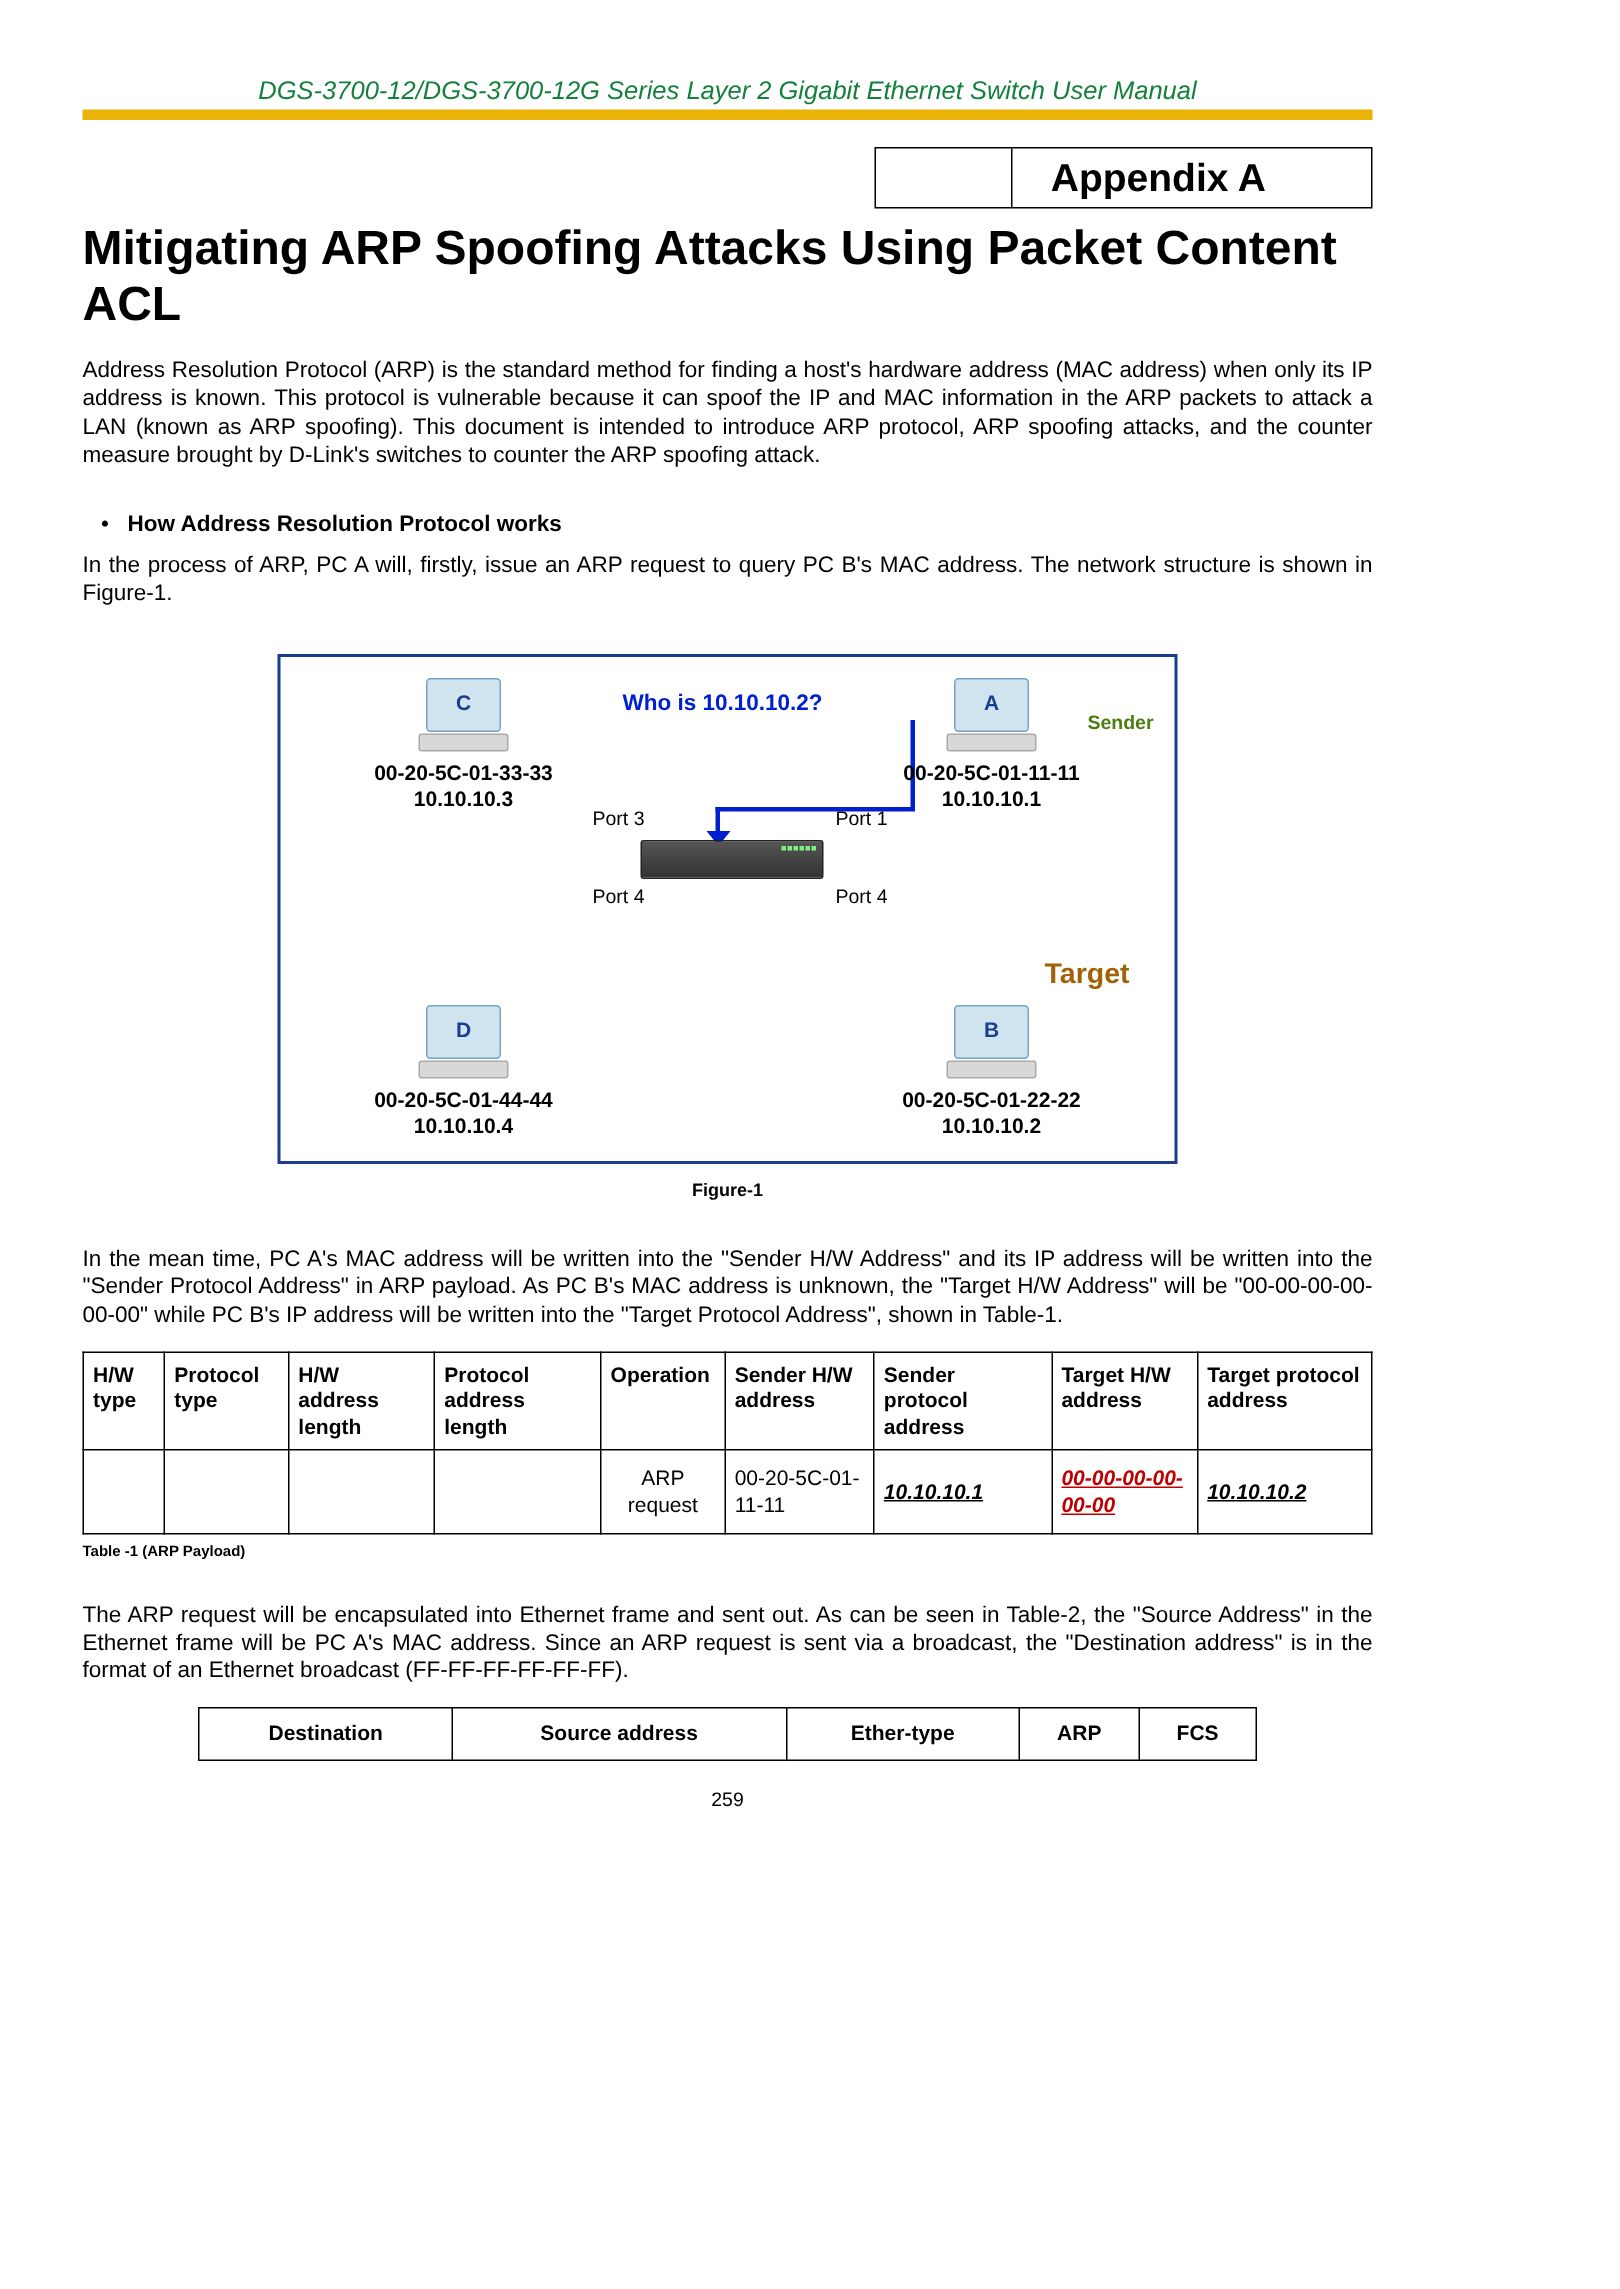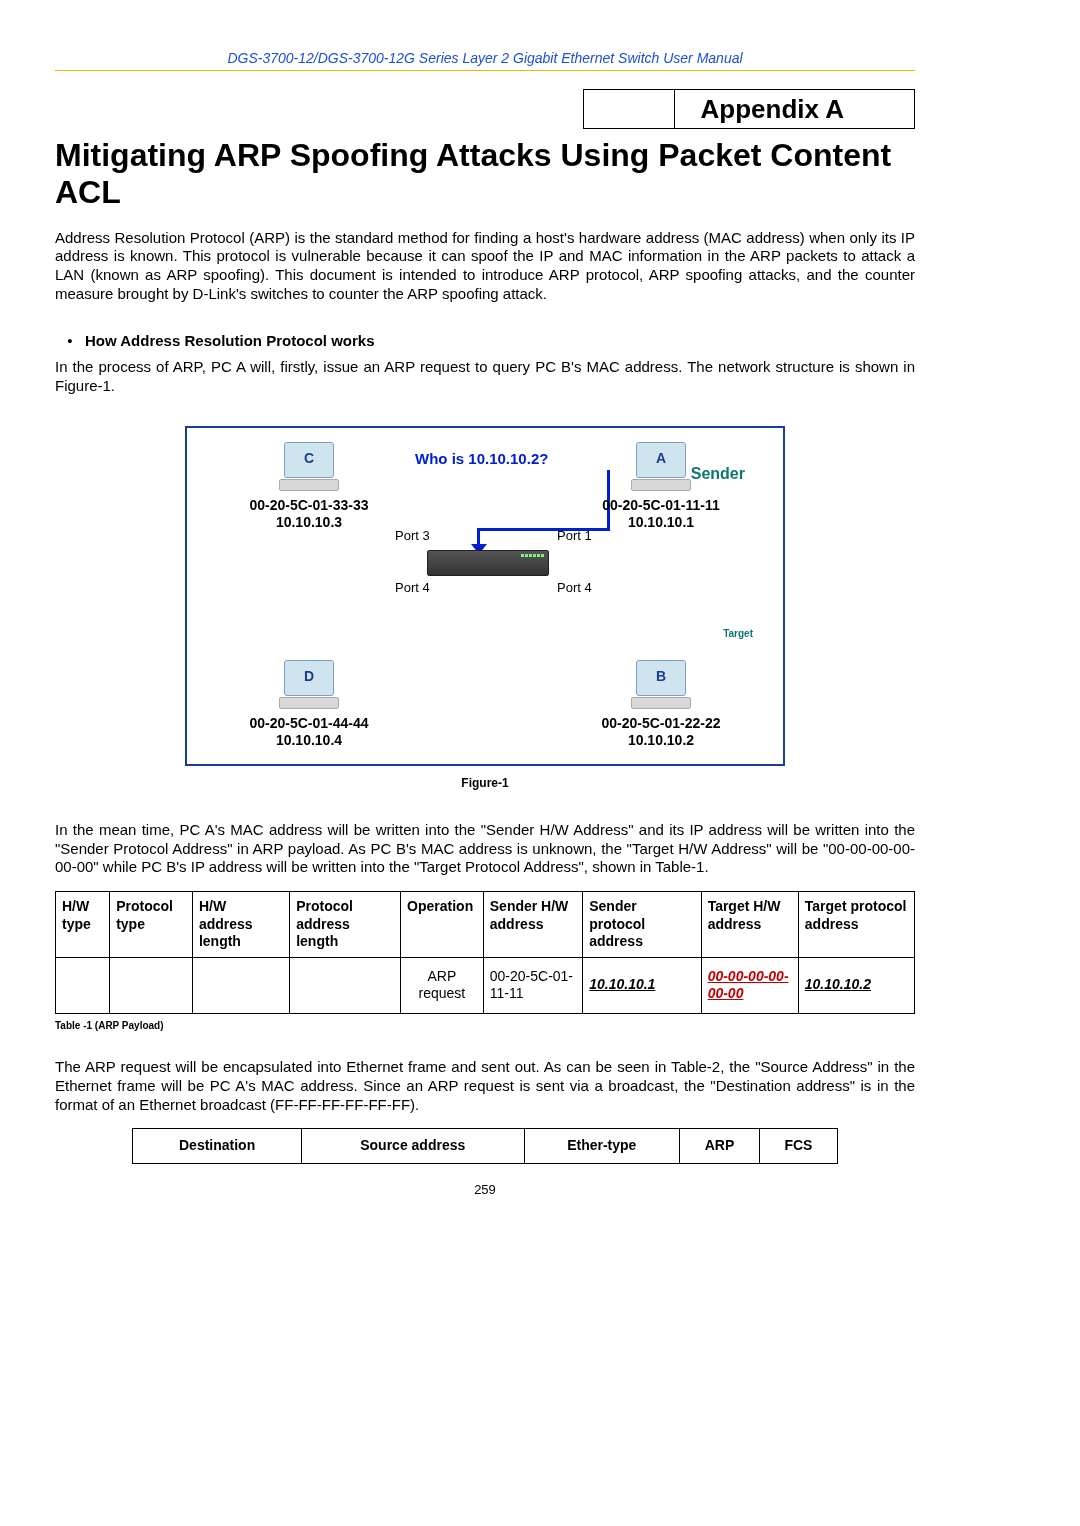--- a/index.html
+++ b/index.html
@@ -8,23 +8,23 @@
     padding: 50px 55px 30px 55px;
     font-size: 15px;
     color: #000;
     line-height: 1.25;
     width: 970px;
     box-sizing: border-box;
   }
   .header-line {
     text-align: center;
     font-style: italic;
-    color: #1d4ed8;
-    font-size: 14px;
-    border-bottom: 1px solid #eab308;
+    color: #15803d;
+    font-size: 17px;
+    border-bottom: 7px solid #eab308;
     padding-bottom: 2px;
     margin-bottom: 18px;
   }
   .appendix-box {
     float: right;
     border: 1px solid #000;
     display: flex;
     margin-bottom: 4px;
   }
   .appendix-box .spacer {
@@ -139,33 +139,33 @@
     position: absolute;
     font-size: 13px;
     color: #000;
   }
   .p3 { left: 208px; top: 100px; }
   .p1 { left: 370px; top: 100px; }
   .p4 { left: 208px; top: 152px; }
   .p2 { left: 370px; top: 152px; }
   .sender-lbl {
     position: absolute;
-    right: 38px;
+    right: 14px;
     top: 36px;
-    color: #0f766e;
-    font-weight: bold;
-    font-size: 16px;
+    color: #4d7c0f;
+    font-weight: bold;
+    font-size: 13px;
   }
   .target-lbl {
     position: absolute;
     right: 30px;
     top: 200px;
-    color: #0f766e;
-    font-weight: bold;
-    font-size: 10px;
+    color: #a16207;
+    font-weight: bold;
+    font-size: 19px;
   }
   .who-is {
     position: absolute;
     left: 228px;
     top: 22px;
     color: #0020d0;
     font-weight: bold;
     font-size: 15px;
   }
   .arrow {

